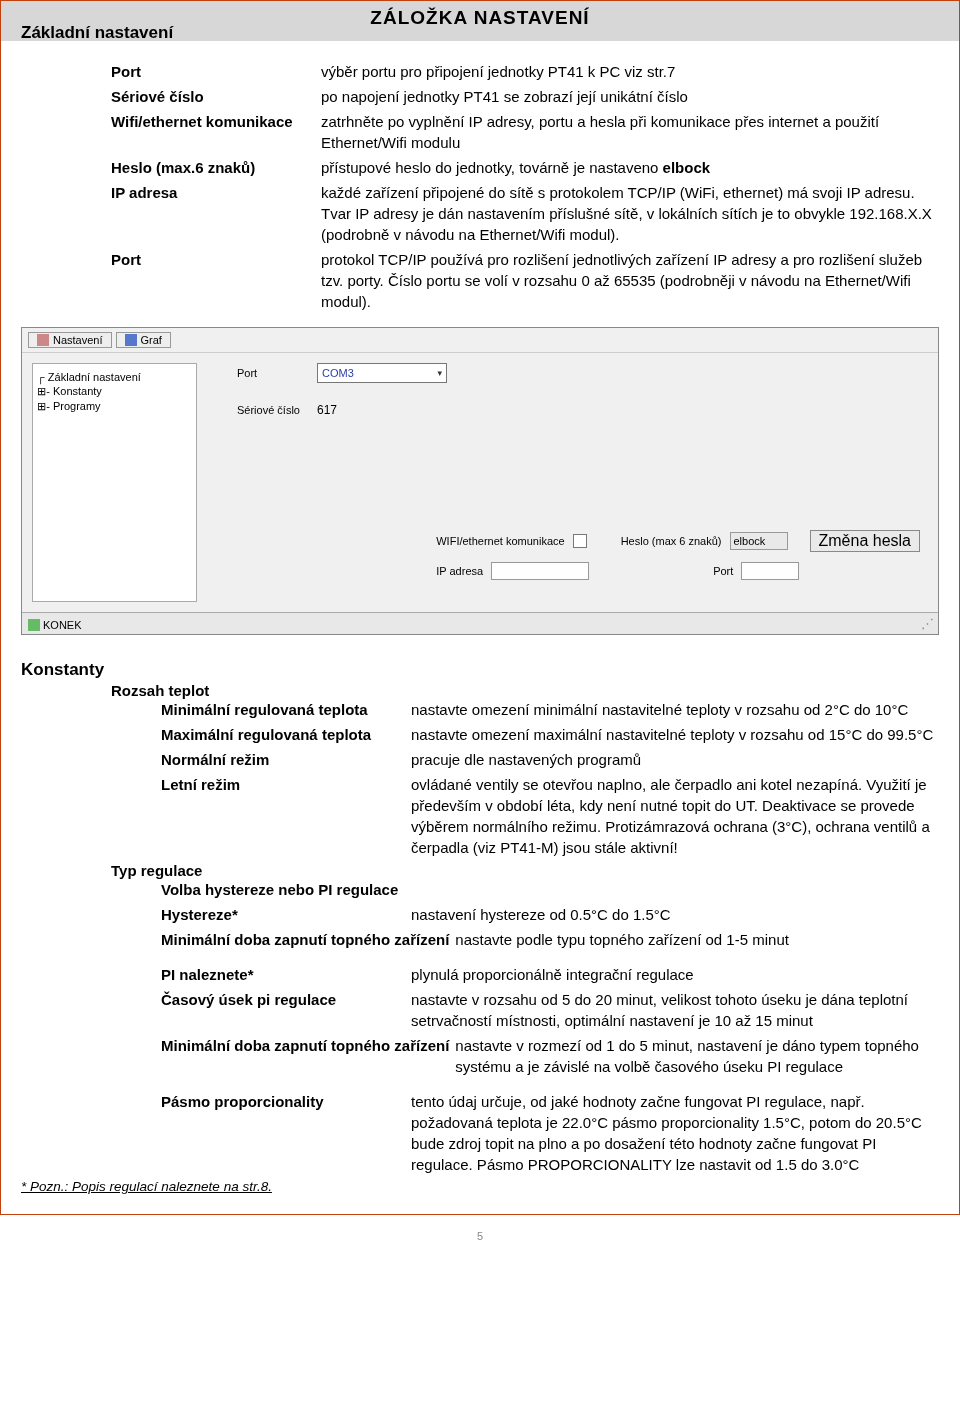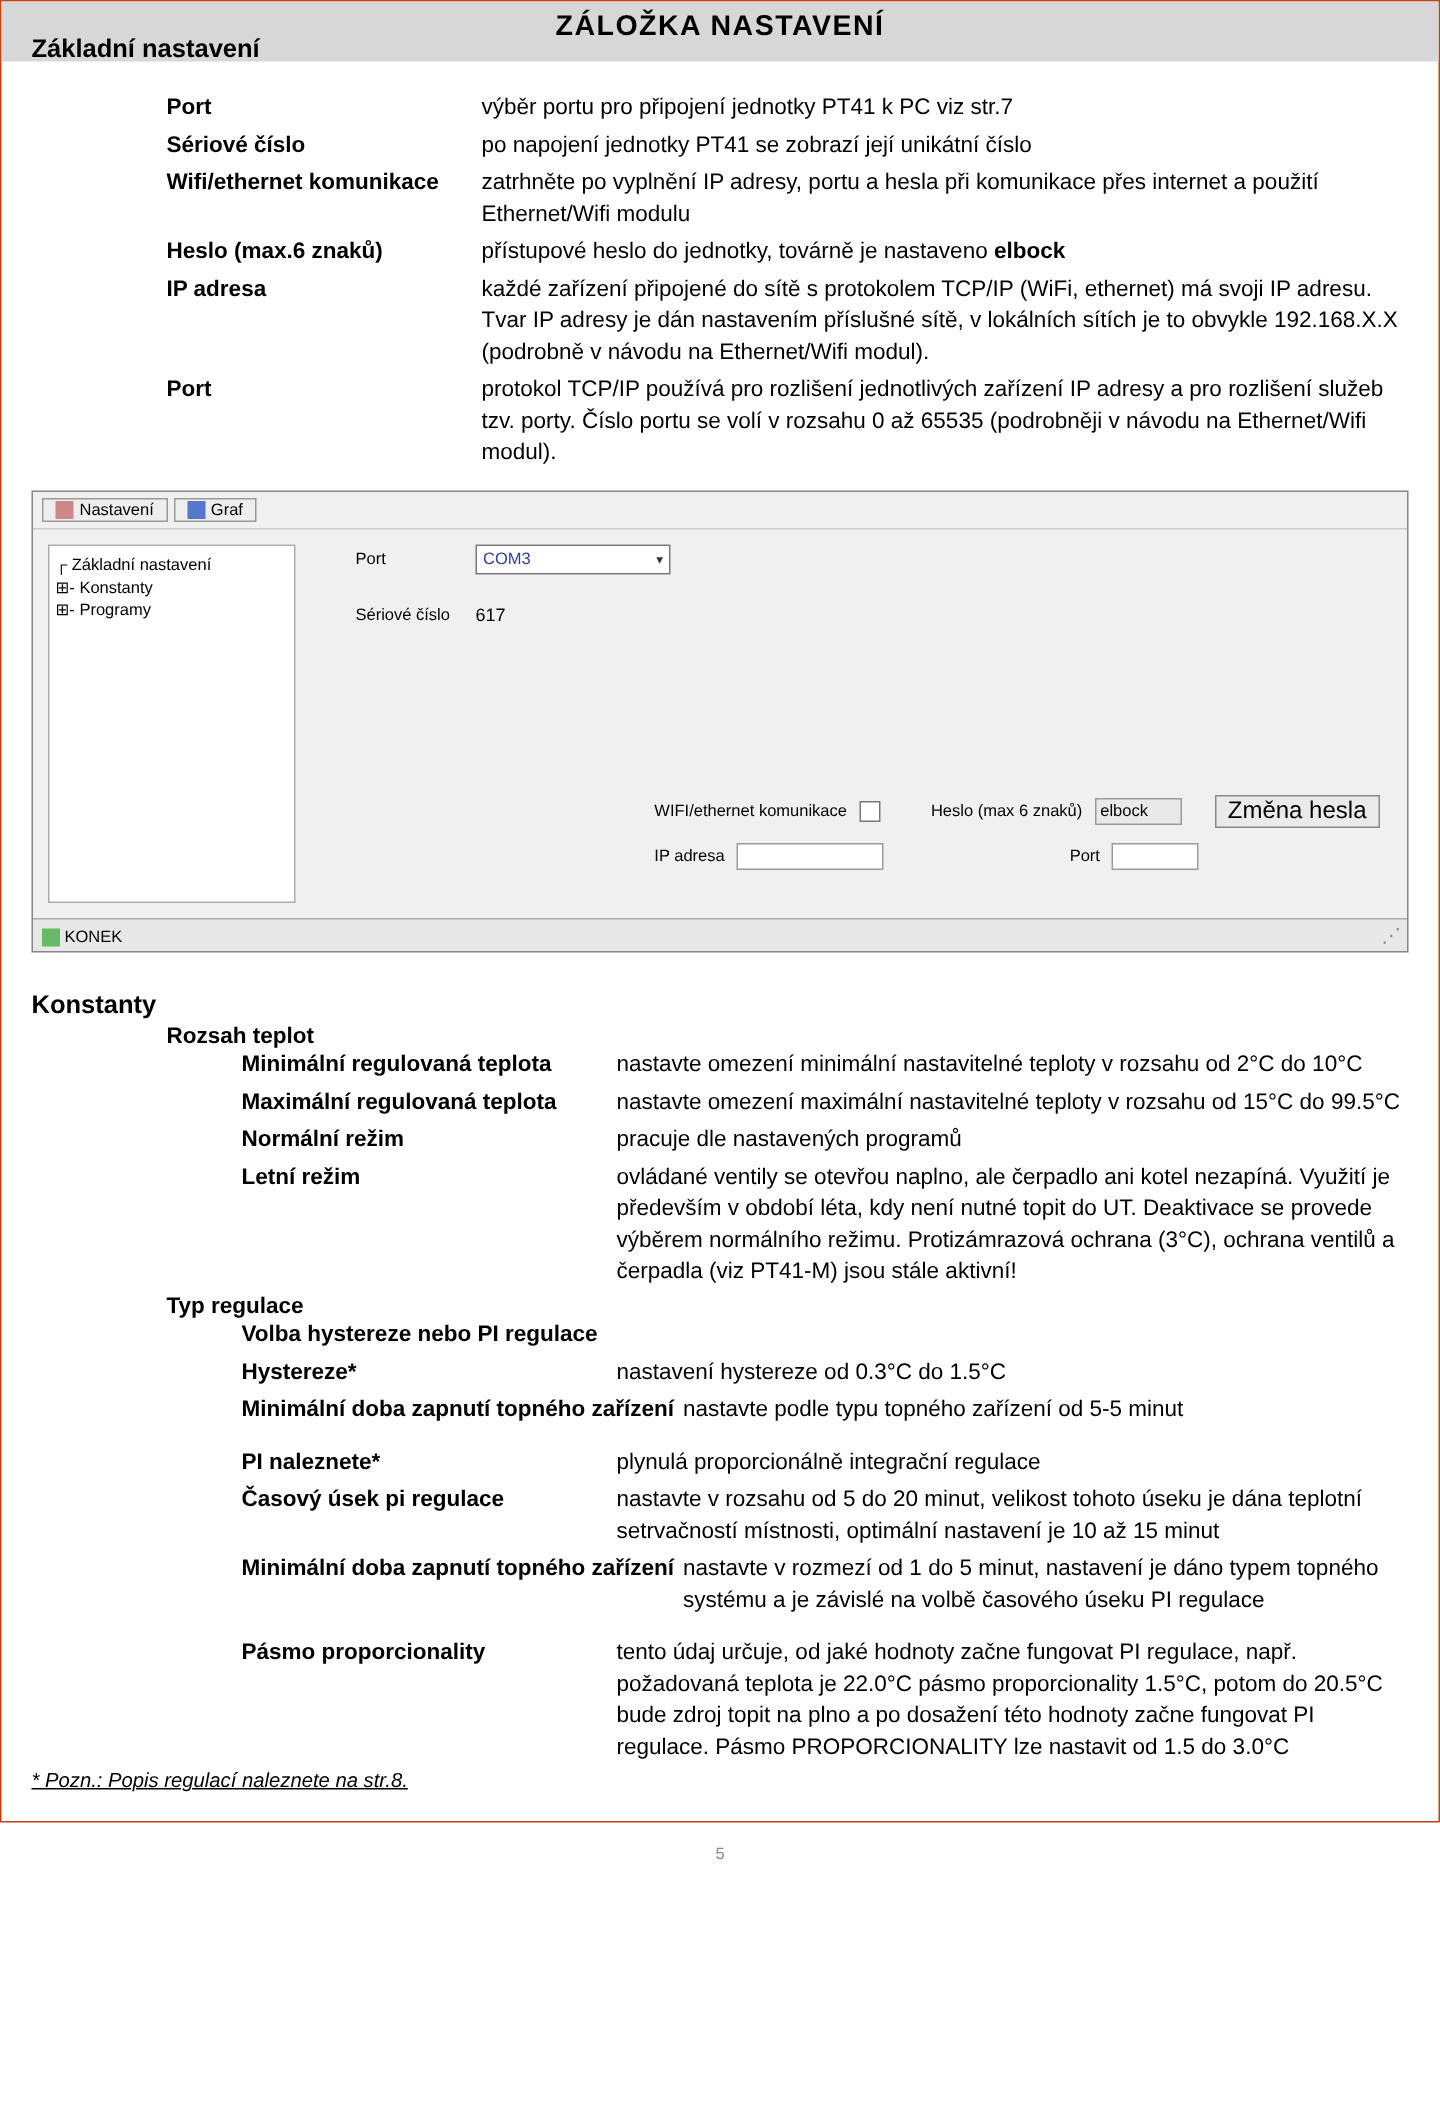--- a/index.html
+++ b/index.html
@@ -314,25 +314,25 @@
 
   <div class="indent-sub">
     <div style="font-weight:bold">Typ regulace</div>
   </div>
   <div class="indent-sub2">
     <div class="row">
       <div class="label" style="width:350px">Volba hystereze nebo PI regulace</div>
     </div>
     <div class="row">
       <div class="label" style="width:250px">Hystereze*</div>
-      <div class="desc">nastavení hystereze od 0.3°C do 1.5°C</div>
+      <div class="desc">nastavení hystereze od 0.5°C do 1.5°C</div>
     </div>
     <div class="row">
       <div style="font-weight:bold"><span>Minimální doba zapnutí topného zařízení</span></div>
-      <div class="desc" style="margin-left:6px">nastavte podle typu topného zařízení od 5-5 minut</div>
+      <div class="desc" style="margin-left:6px">nastavte podle typu topného zařízení od 1-5 minut</div>
     </div>
     <div style="height:10px"></div>
     <div class="row">
       <div class="label" style="width:250px">PI naleznete*</div>
       <div class="desc">plynulá proporcionálně integrační regulace</div>
     </div>
     <div class="row">
       <div class="label" style="width:250px">Časový úsek pi regulace</div>
       <div class="desc">nastavte v rozsahu od 5 do 20 minut, velikost tohoto úseku je dána teplotní setrvačností místnosti, optimální nastavení je 10 až 15 minut</div>
     </div>

